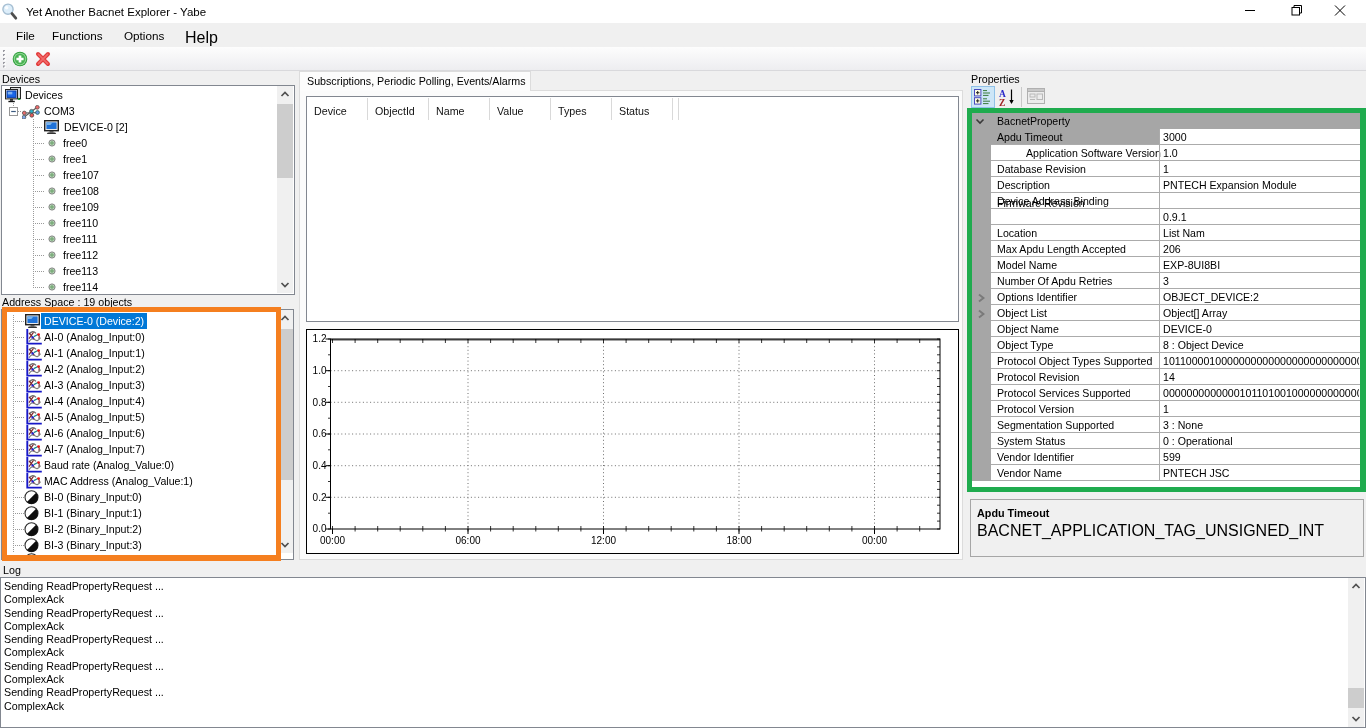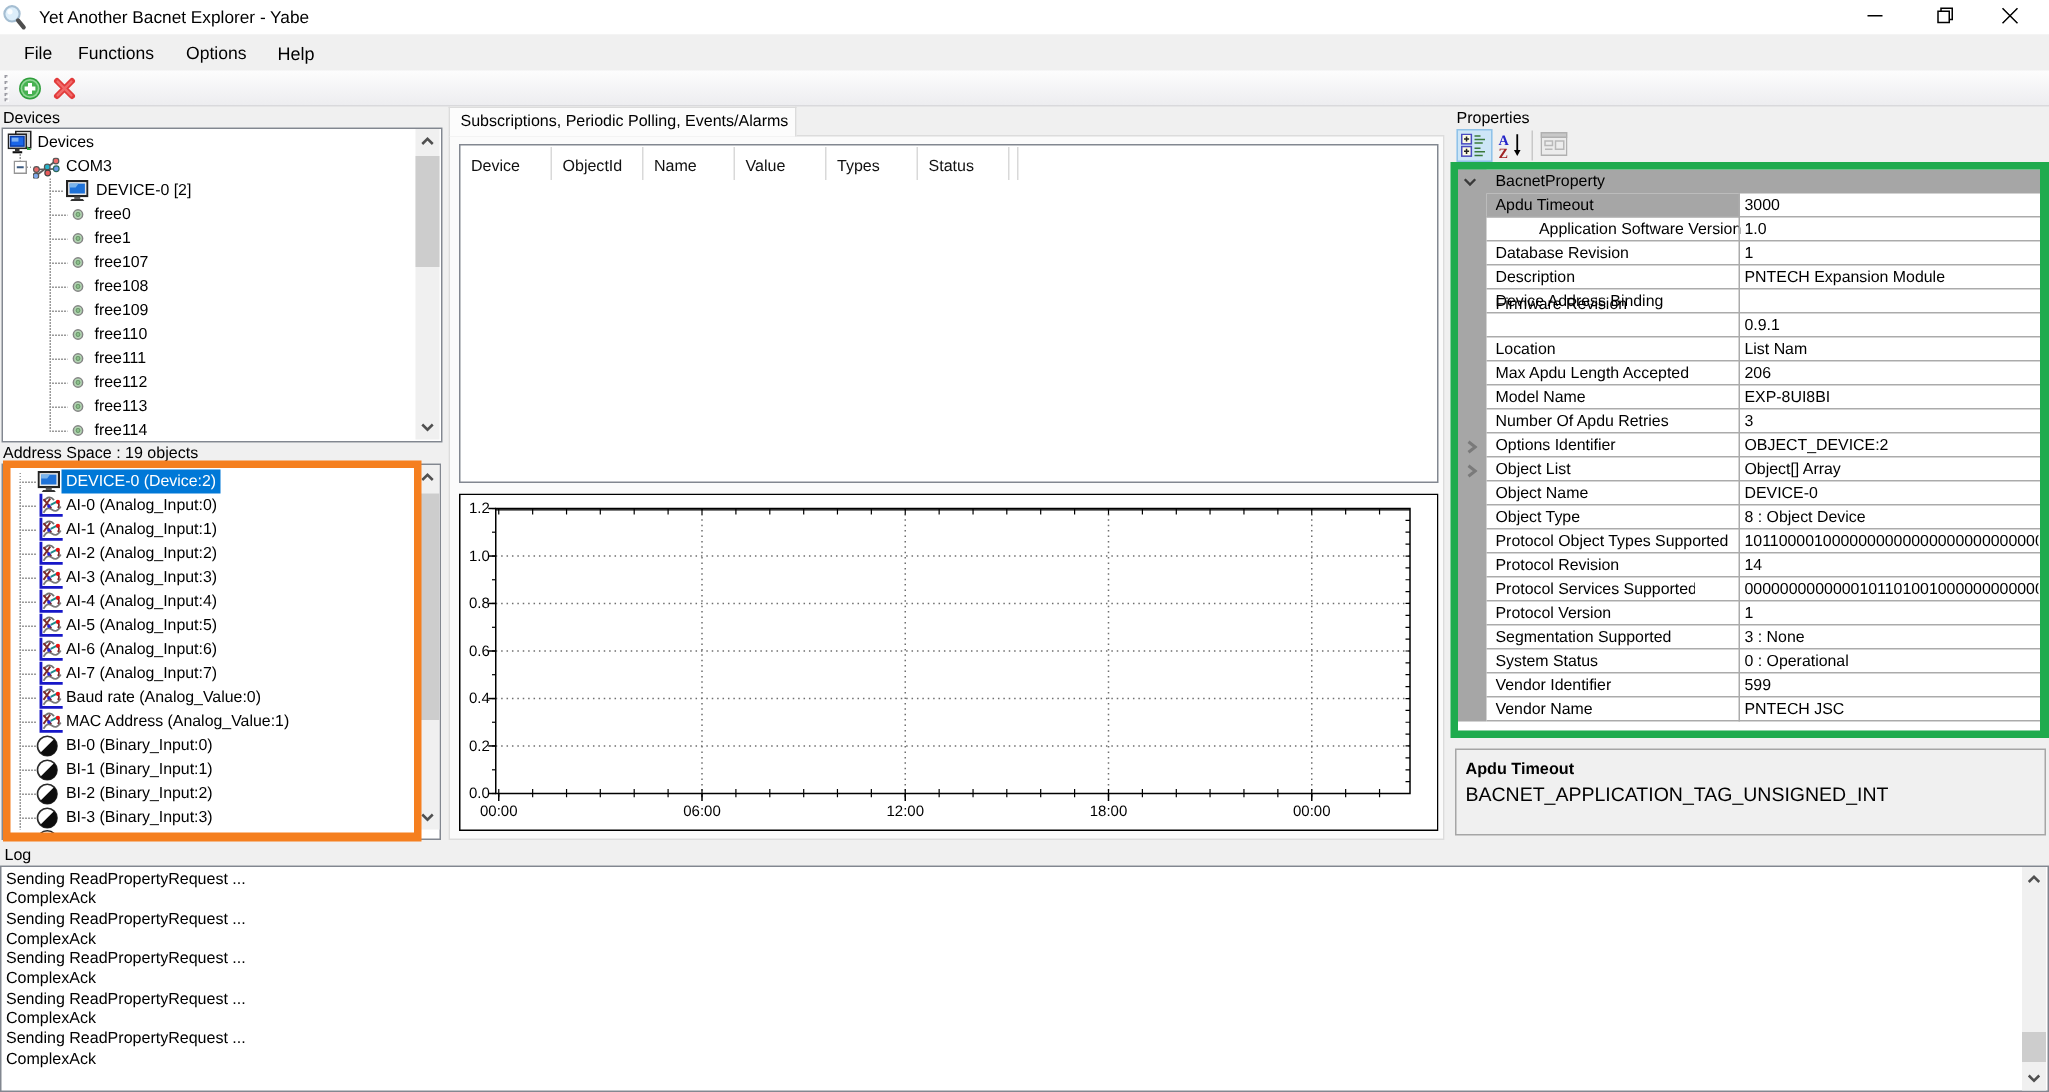--- a/index.html
+++ b/index.html
@@ -19,21 +19,21 @@
 <svg class="abs" style="left:1228px;top:0" width="138" height="23" viewBox="0 0 138 23">
 <line x1="17" y1="10.5" x2="27" y2="10.5" stroke="#000" stroke-width="1"></line>
 <rect x="64" y="7.5" width="7.5" height="7.5" fill="none" stroke="#000" stroke-width="1"></rect>
 <path d="M66 7.5 L66 5.5 L73.5 5.5 L73.5 13 L71.5 13" fill="none" stroke="#000" stroke-width="1"></path>
 <path d="M107 5.5 L117 15.5 M117 5.5 L107 15.5" stroke="#000" stroke-width="1"></path>
 </svg>
 <div class="abs" style="left:0;top:23px;width:1366px;height:24px;background:#f0f0f0"></div>
 <div class="abs" style="left:16px;top:28.5px;font-size:11.7px;color:#000">File</div>
 <div class="abs" style="left:52px;top:28.5px;font-size:11.7px;color:#000">Functions</div>
 <div class="abs" style="left:124px;top:28.5px;font-size:11.7px;color:#000">Options</div>
-<div class="abs" style="left:185px;top:28.5px;font-size:12px;color:#000">Help</div>
+<div class="abs" style="left:185px;top:28.5px;font-size:16px;color:#000">Help</div>
 <div class="abs" style="left:0;top:47px;width:1366px;height:23px;background:linear-gradient(#fdfdfd,#ededf0);border-bottom:1px solid #d9d9dc"></div>
 <svg class="abs" style="left:2px;top:49px" width="6" height="19" viewBox="0 0 6 19">
 <g fill="#9b9ba3">
 <rect x="1" y="1" width="2" height="2"></rect>
       <rect x="1" y="5" width="2" height="2"></rect>
 <rect x="1" y="9" width="2" height="2"></rect>
       <rect x="1" y="13" width="2" height="2"></rect>
 <rect x="1" y="16.5" width="2" height="2"></rect>
     </g>
 <g fill="#fff" opacity="0.8">
@@ -628,12 +628,12 @@
 <div class="abs" style="left:991px;top:464px;width:370px;height:1px;background:#ababab"></div>
 <div class="row" style="left:997px;top:449px;width:161px;overflow:hidden">Vendor Identifier</div>
 <div class="row" style="left:1163px;top:449px;width:196px;overflow:hidden">599</div>
 <div class="abs" style="left:991px;top:480px;width:370px;height:1px;background:#ababab"></div>
 <div class="row" style="left:997px;top:465px;width:161px;overflow:hidden">Vendor Name</div>
 <div class="row" style="left:1163px;top:465px;width:196px;overflow:hidden">PNTECH JSC</div>
 <div class="abs" style="left:1159px;top:129px;width:1px;height:352px;background:#ababab"></div>
 <div class="abs" style="left:967px;top:108px;width:399px;height:384px;border-style:solid;border-color:#1fab4e;border-width:5px 6px 5px 5px;box-sizing:border-box"></div>
 <div class="abs" style="left:970px;top:499px;width:394px;height:58px;background:#f0f0f0;border:1px solid #a6a6a6;box-sizing:border-box"></div>
 <div class="abs" style="left:977px;top:507px;font-size:10.8px;font-weight:bold;color:#000">Apdu Timeout</div>
-<div class="abs" style="left:977px;top:522px;font-size:13px;color:#000">BACNET_APPLICATION_TAG_UNSIGNED_INT</div>
+<div class="abs" style="left:977px;top:522px;font-size:16px;color:#000">BACNET_APPLICATION_TAG_UNSIGNED_INT</div>
 </body></html>

